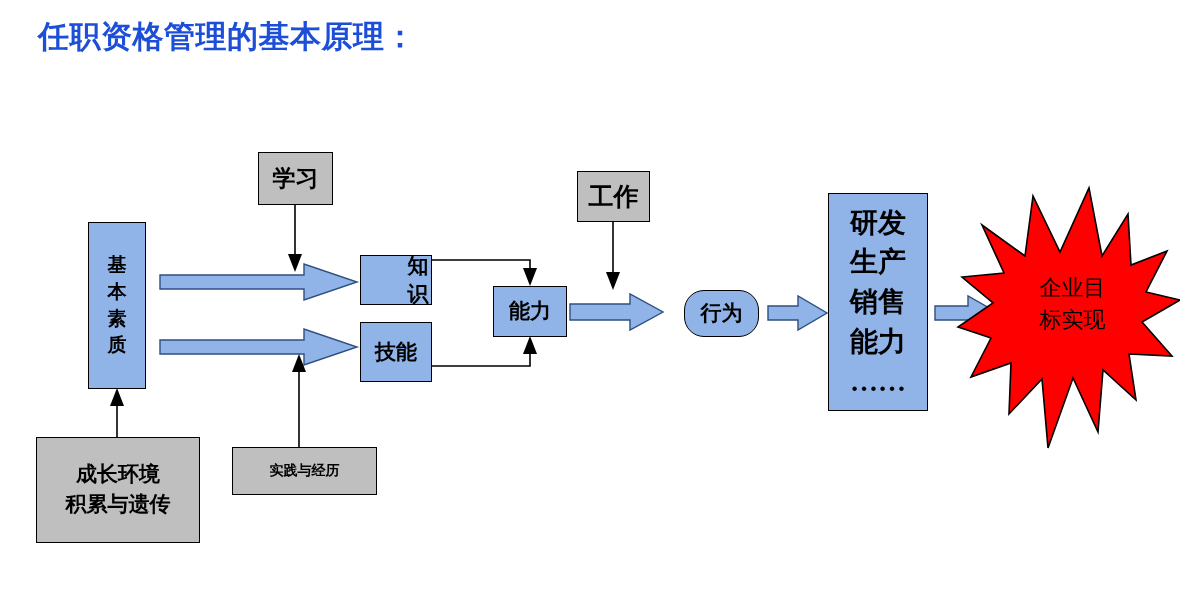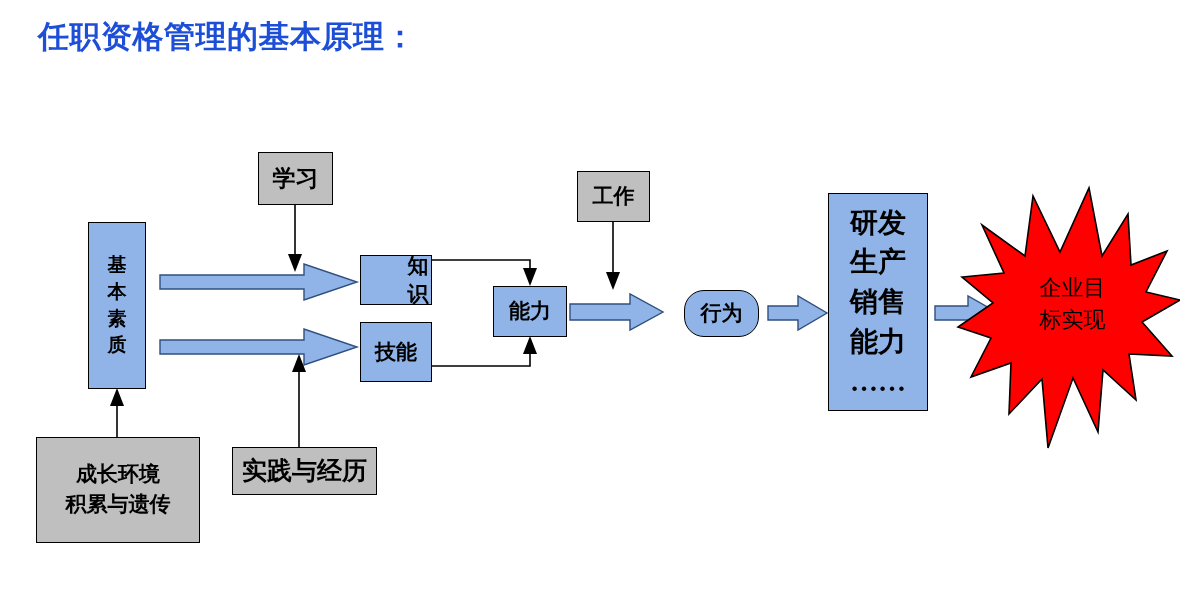--- a/index.html
+++ b/index.html
@@ -169,21 +169,21 @@
     <span>基</span>
     <span>本</span>
     <span>素</span>
     <span>质</span>
   </div>
 
   <div class="node gray" style="left:258px; top:152px; width:75px; height:53px; font-size:23px;text-align:center;">
     <span class="txt">学习</span>
   </div>
 
-  <div class="node gray" style="left:577px; top:171px; width:73px; height:51px; font-size:21px;text-align:center;">
+  <div class="node gray" style="left:577px; top:171px; width:73px; height:51px; font-size:25px;text-align:center;">
     <span class="txt">工作</span>
   </div>
 
   <div class="node blue" style="left:360px; top:255px; width:72px; height:50px; font-size:21px;padding-left:44px;">
     <span class="txt">知识</span>
   </div>
 
   <div class="node blue" style="left:360px; top:322px; width:72px; height:60px; font-size:21px;">
     <span class="txt">技能</span>
   </div>
@@ -202,21 +202,21 @@
     <span>销售</span>
     <span>能力</span>
     <span>……</span>
   </div>
 
   <div class="node gray vtext" style="left:36px; top:437px; width:164px; height:106px; font-size:21px;">
     <span>成长环境</span>
     <span>积累与遗传</span>
   </div>
 
-  <div class="node gray" style="left:232px; top:447px; width:145px; height:48px; font-size:25px;">
+  <div class="node gray" style="left:232px; top:447px; width:145px; height:48px; font-size:14px;">
     <span class="txt">实践与经历</span>
   </div>
 
   <div class="star-label" style="left:1005px; top:272px; width:135px; font-size:22px;">
     <div>企业目</div>
     <div>标实现</div>
   </div>
 
 </div>
 

